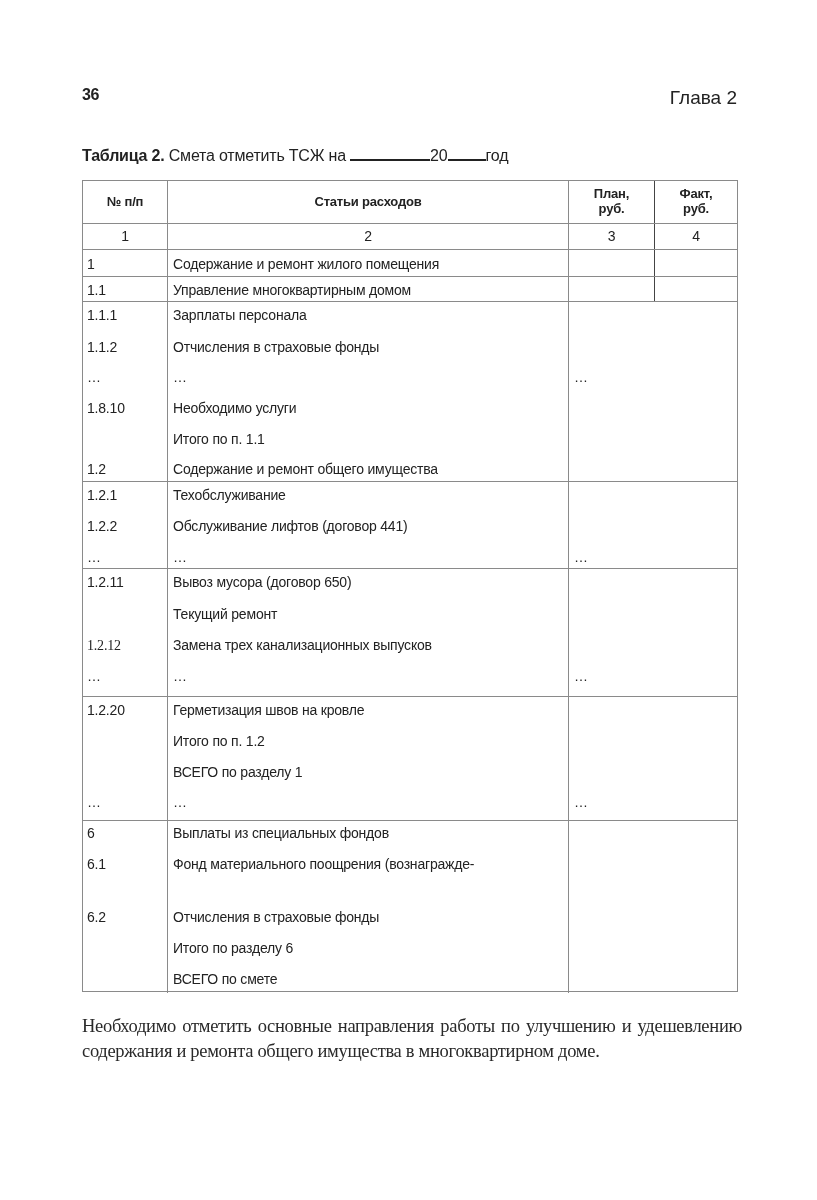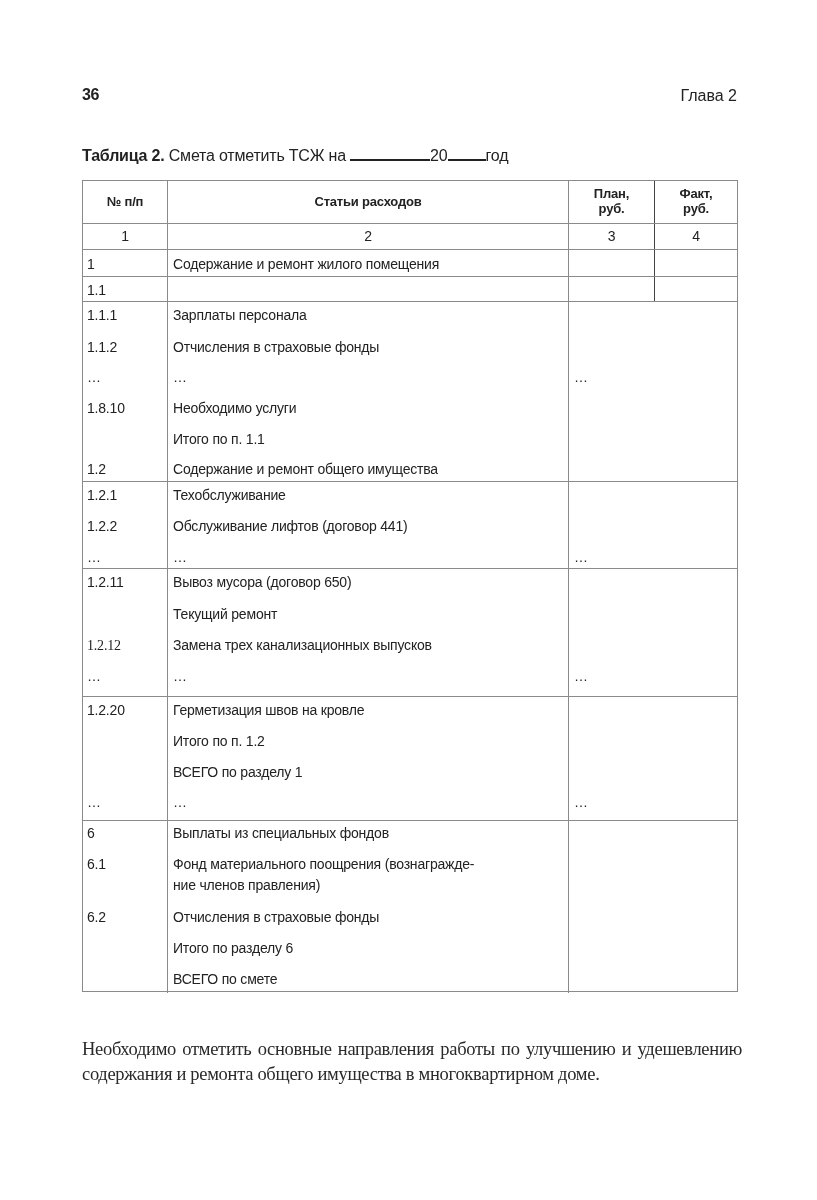--- a/index.html
+++ b/index.html
@@ -1,21 +1,21 @@
 <!DOCTYPE html>
 <html><head>
 <meta charset="utf-8">
 <style>
   html, body { margin: 0; padding: 0; background: #ffffff; }
   body { width: 817px; height: 1200px; position: relative; overflow: hidden; color: #222222; }
   .sans { font-family: "Liberation Sans", "DejaVu Sans", sans-serif; }
-  .serif { font-family: "Liberation Serif", "DejaVu Serif", serif; margin-top: 23px; }
+  .serif { font-family: "Liberation Serif", "DejaVu Serif", serif; }
 
   .page-number { position: absolute; left: 82px; top: 86px; font-size: 16px; font-weight: bold; letter-spacing: -0.3px; }
-  .running-head { position: absolute; right: 80px; top: 87px; font-size: 16px; }
+  .running-head { position: absolute; right: 80px; top: 87px; font-size: 19px; }
 
   .table-caption { position: absolute; left: 82px; top: 145px; font-size: 16px; white-space: nowrap; letter-spacing: -0.2px; }
   .table-caption b { font-weight: bold; }
   .blank { display: inline-block; border-bottom: 2px solid #222; height: 14px; vertical-align: baseline; }
 
   .tbl { position: absolute; left: 82px; top: 180px; width: 656px; height: 812px; border: 1.5px solid #8a8a8a; box-sizing: border-box; }
   .hl { position: absolute; left: 0; right: 0; height: 0; border-top: 1.5px solid #8a8a8a; }
   .vl { position: absolute; top: 0; width: 0; border-left: 1.5px solid #8a8a8a; }
   .vl.dark { border-left-color: #444; }
 
@@ -65,20 +65,21 @@
 
   <div class="cell center" style="left:0; width:84px; top:47px;">1</div>
   <div class="cell center" style="left:85px; width:400px; top:47px;">2</div>
   <div class="cell center" style="left:486px; width:85px; top:47px;">3</div>
   <div class="cell center" style="left:572px; width:82px; top:47px;">4</div>
 
   <div class="cell" style="left:4px; top:75px;">1</div>
   <div class="cell" style="left:90px; top:75px;">Содержание и ремонт жилого помещения</div>
 
   <div class="cell" style="left:4px; top:101px;">1.1</div>
+  <div class="cell" style="left:90px; top:101px;">Управление многоквартирным домом</div>
 
   <div class="cell" style="left:4px; top:126px;">1.1.1</div>
   <div class="cell" style="left:90px; top:126px;">Зарплаты персонала</div>
 
   <div class="cell" style="left:4px; top:158px;">1.1.2</div>
   <div class="cell" style="left:90px; top:158px;">Отчисления в страховые фонды</div>
 
   <div class="cell" style="left:4px; top:188px;">…</div>
   <div class="cell" style="left:90px; top:188px;">…</div>
   <div class="cell" style="left:491px; top:188px;">…</div>
@@ -123,21 +124,20 @@
   <div class="cell" style="left:4px; top:613px;">…</div>
   <div class="cell" style="left:90px; top:613px;">…</div>
   <div class="cell" style="left:491px; top:613px;">…</div>
 
   <div class="cell" style="left:4px; top:644px;">6</div>
   <div class="cell" style="left:90px; top:644px;">Выплаты из специальных фондов</div>
 
   <div class="cell" style="left:4px; top:675px;">6.1</div>
   <div class="cell" style="left:90px; top:675px;">
     <div>Фонд материального поощрения (вознагражде-</div>
-    <div style="margin-top:4px">ние членов правления)</div>
   </div>
 
   <div class="cell" style="left:4px; top:728px;">6.2</div>
   <div class="cell" style="left:90px; top:728px;">Отчисления в страховые фонды</div>
 
   <div class="cell" style="left:90px; top:759px;">Итого по разделу 6</div>
 
   <div class="cell" style="left:90px; top:790px;">ВСЕГО по смете</div>
 </div>
 

